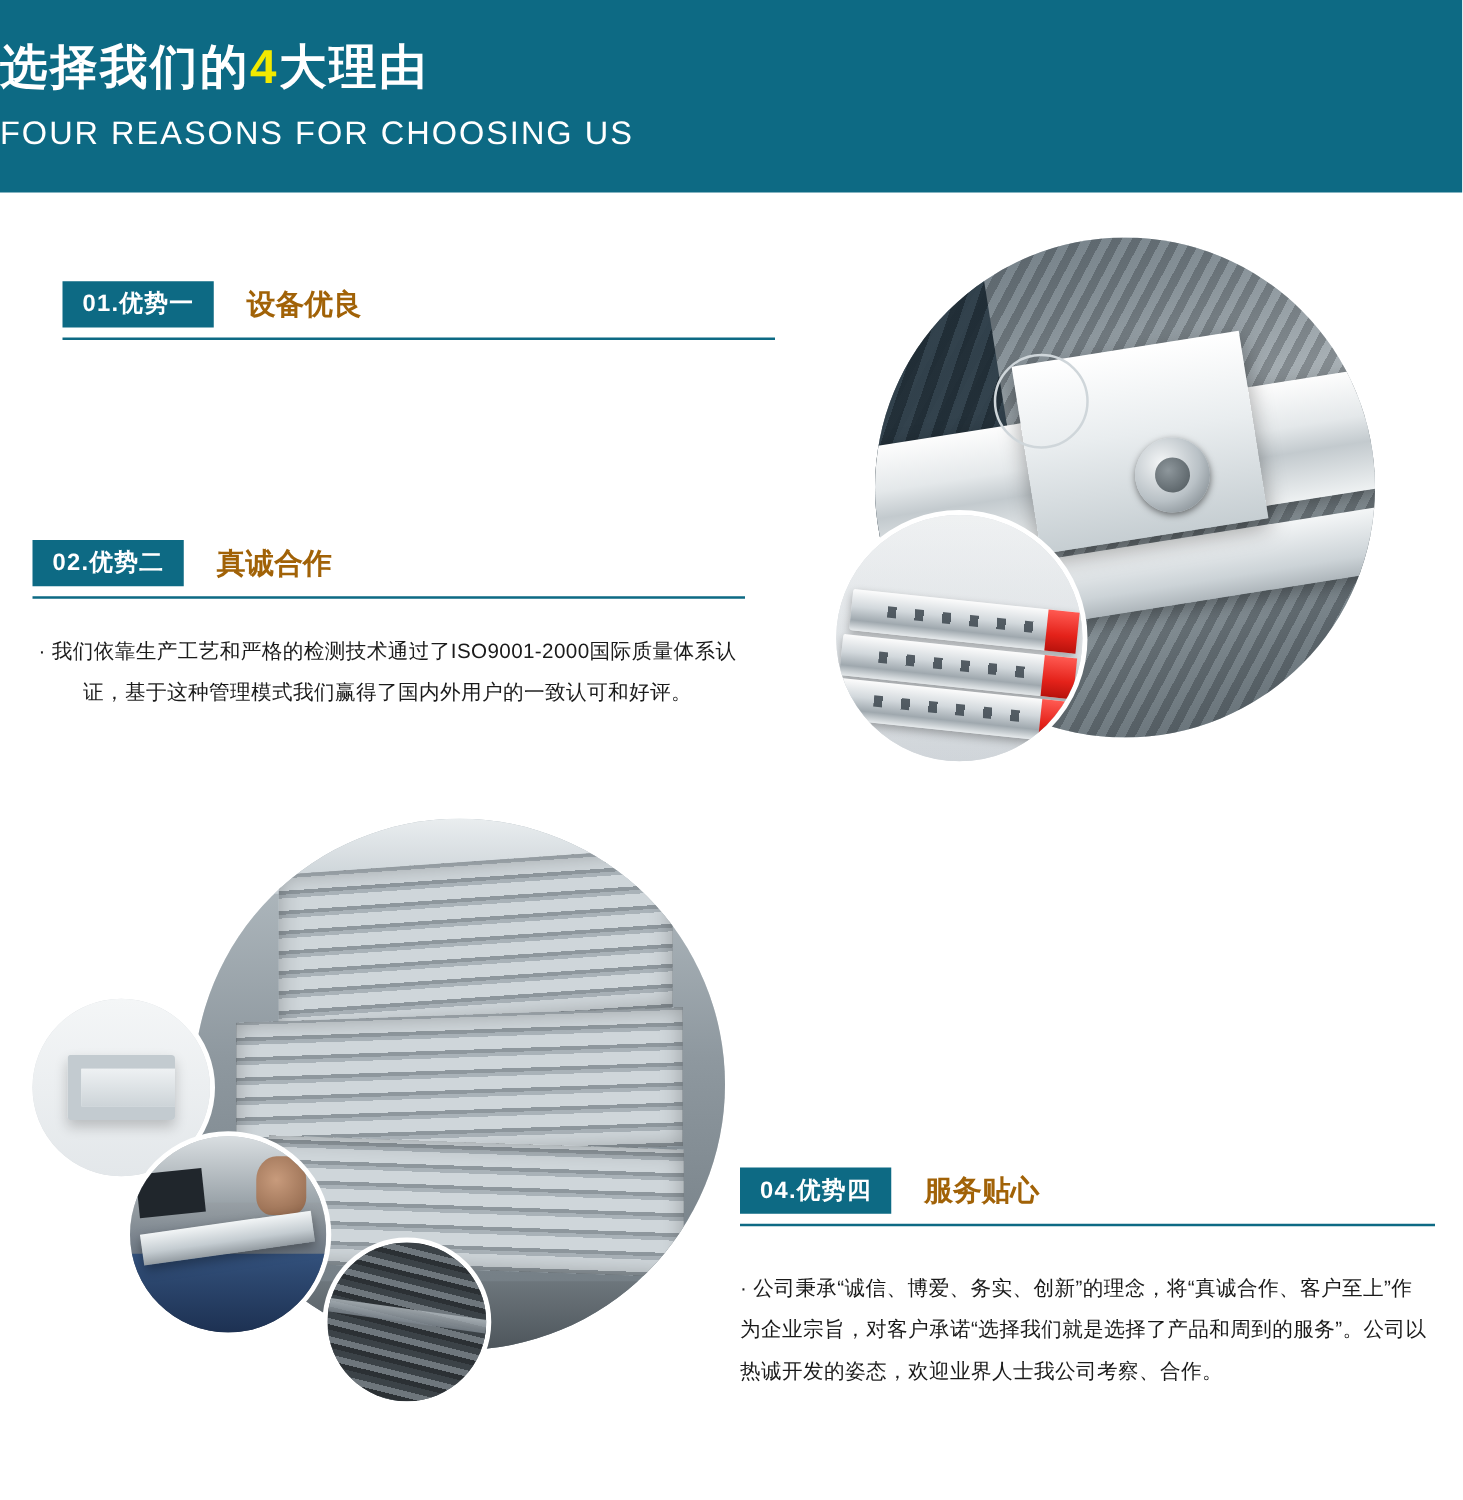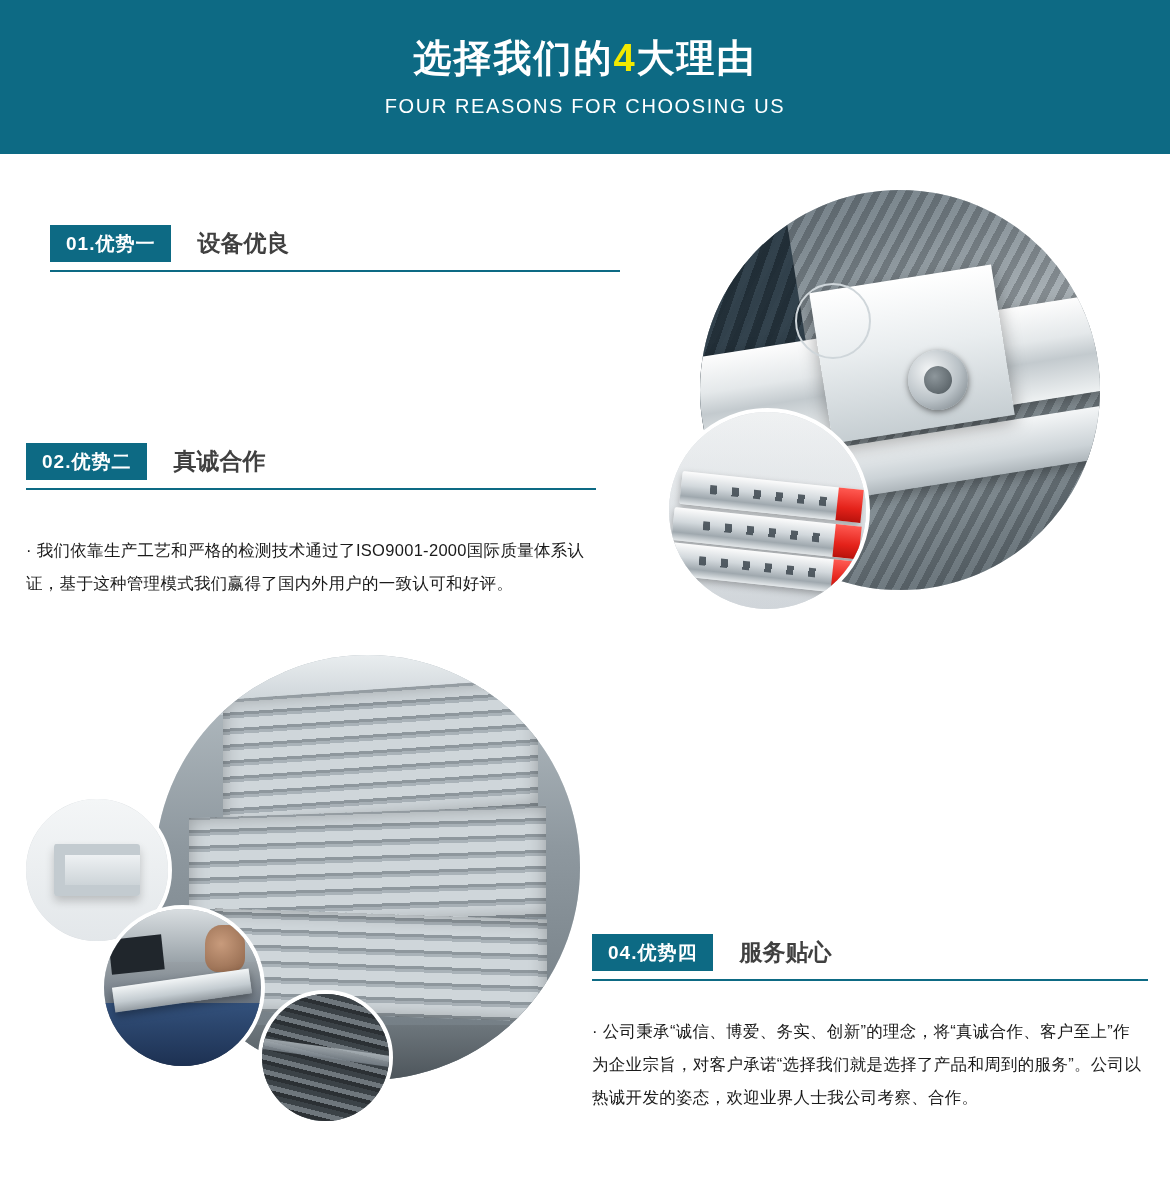--- a/index.html
+++ b/index.html
@@ -19,35 +19,35 @@
 
   
   .header {
     position: absolute;
     top: 0; left: 0;
     width: 1170px;
     height: 154px;
     background: #0d6a84;
     display: flex;
     flex-direction: column;
-    align-items: center;
+    align-items: flex-start;
     justify-content: center;
   }
   .header-title {
     font-size: 38px;
     font-weight: bold;
     color: #ffffff;
     letter-spacing: 2px;
     line-height: 1.2;
     white-space: nowrap;
   }
   .header-title .accent { color: #f2e900; }
   .header-sub {
     margin-top: 14px;
-    font-size: 20px;
+    font-size: 26px;
     color: #ffffff;
     letter-spacing: 1.6px;
     font-weight: 500;
     white-space: nowrap;
   }
 
   
   .block { position: absolute; }
 
   .block-head {
@@ -61,21 +61,21 @@
     font-size: 19px;
     font-weight: bold;
     letter-spacing: 1px;
     padding: 9px 16px 9px 16px;
     line-height: 1;
     white-space: nowrap;
   }
   .head-title {
     font-size: 23px;
     font-weight: bold;
-    color: #404040;
+    color: #a16207;
     margin-left: 26px;
     padding-bottom: 3px;
     white-space: nowrap;
   }
   .head-rule {
     position: absolute;
     left: 0;
     bottom: -10px;
     height: 2px;
     background: #0d6a84;
@@ -305,27 +305,27 @@
   </div>
 
   <div class="block" style="left:26px; top:225px; width:570px;margin-left:24px;">
     <div class="block-head">
       <div class="tag">01.优势一</div>
       <div class="head-title">设备优良</div>
       <div class="head-rule" style="width:570px;"></div>
     </div>
   </div>
 
-  <div class="block" style="left:26px; top:443px; width:570px;">
+  <div class="block" style="left:26px; top:432px; width:570px;">
     <div class="block-head">
       <div class="tag">02.优势二</div>
       <div class="head-title">真诚合作</div>
       <div class="head-rule" style="width:570px;"></div>
     </div>
-    <div class="body-text" style="margin-top:54px; width:568px;">· 我们依靠生产工艺和严格的检测技术通过了ISO9001-2000国际质量体系认证，基于这种管理模式我们赢得了国内外用户的一致认可和好评。</div>
+    <div class="body-text" style="margin-top:36px; width:568px;text-align:center;">· 我们依靠生产工艺和严格的检测技术通过了ISO9001-2000国际质量体系认证，基于这种管理模式我们赢得了国内外用户的一致认可和好评。</div>
   </div>
 
 
   <div class="block" style="left:592px; top:934px; width:556px;">
     <div class="block-head">
       <div class="tag">04.优势四</div>
       <div class="head-title">服务贴心</div>
       <div class="head-rule" style="width:556px;"></div>
     </div>
     <div class="body-text" style="margin-top:44px; width:552px;">·      公司秉承“诚信、博爱、务实、创新”的理念，将“真诚合作、客户至上”作为企业宗旨，对客户承诺“选择我们就是选择了产品和周到的服务”。公司以热诚开发的姿态，欢迎业界人士我公司考察、合作。</div>

